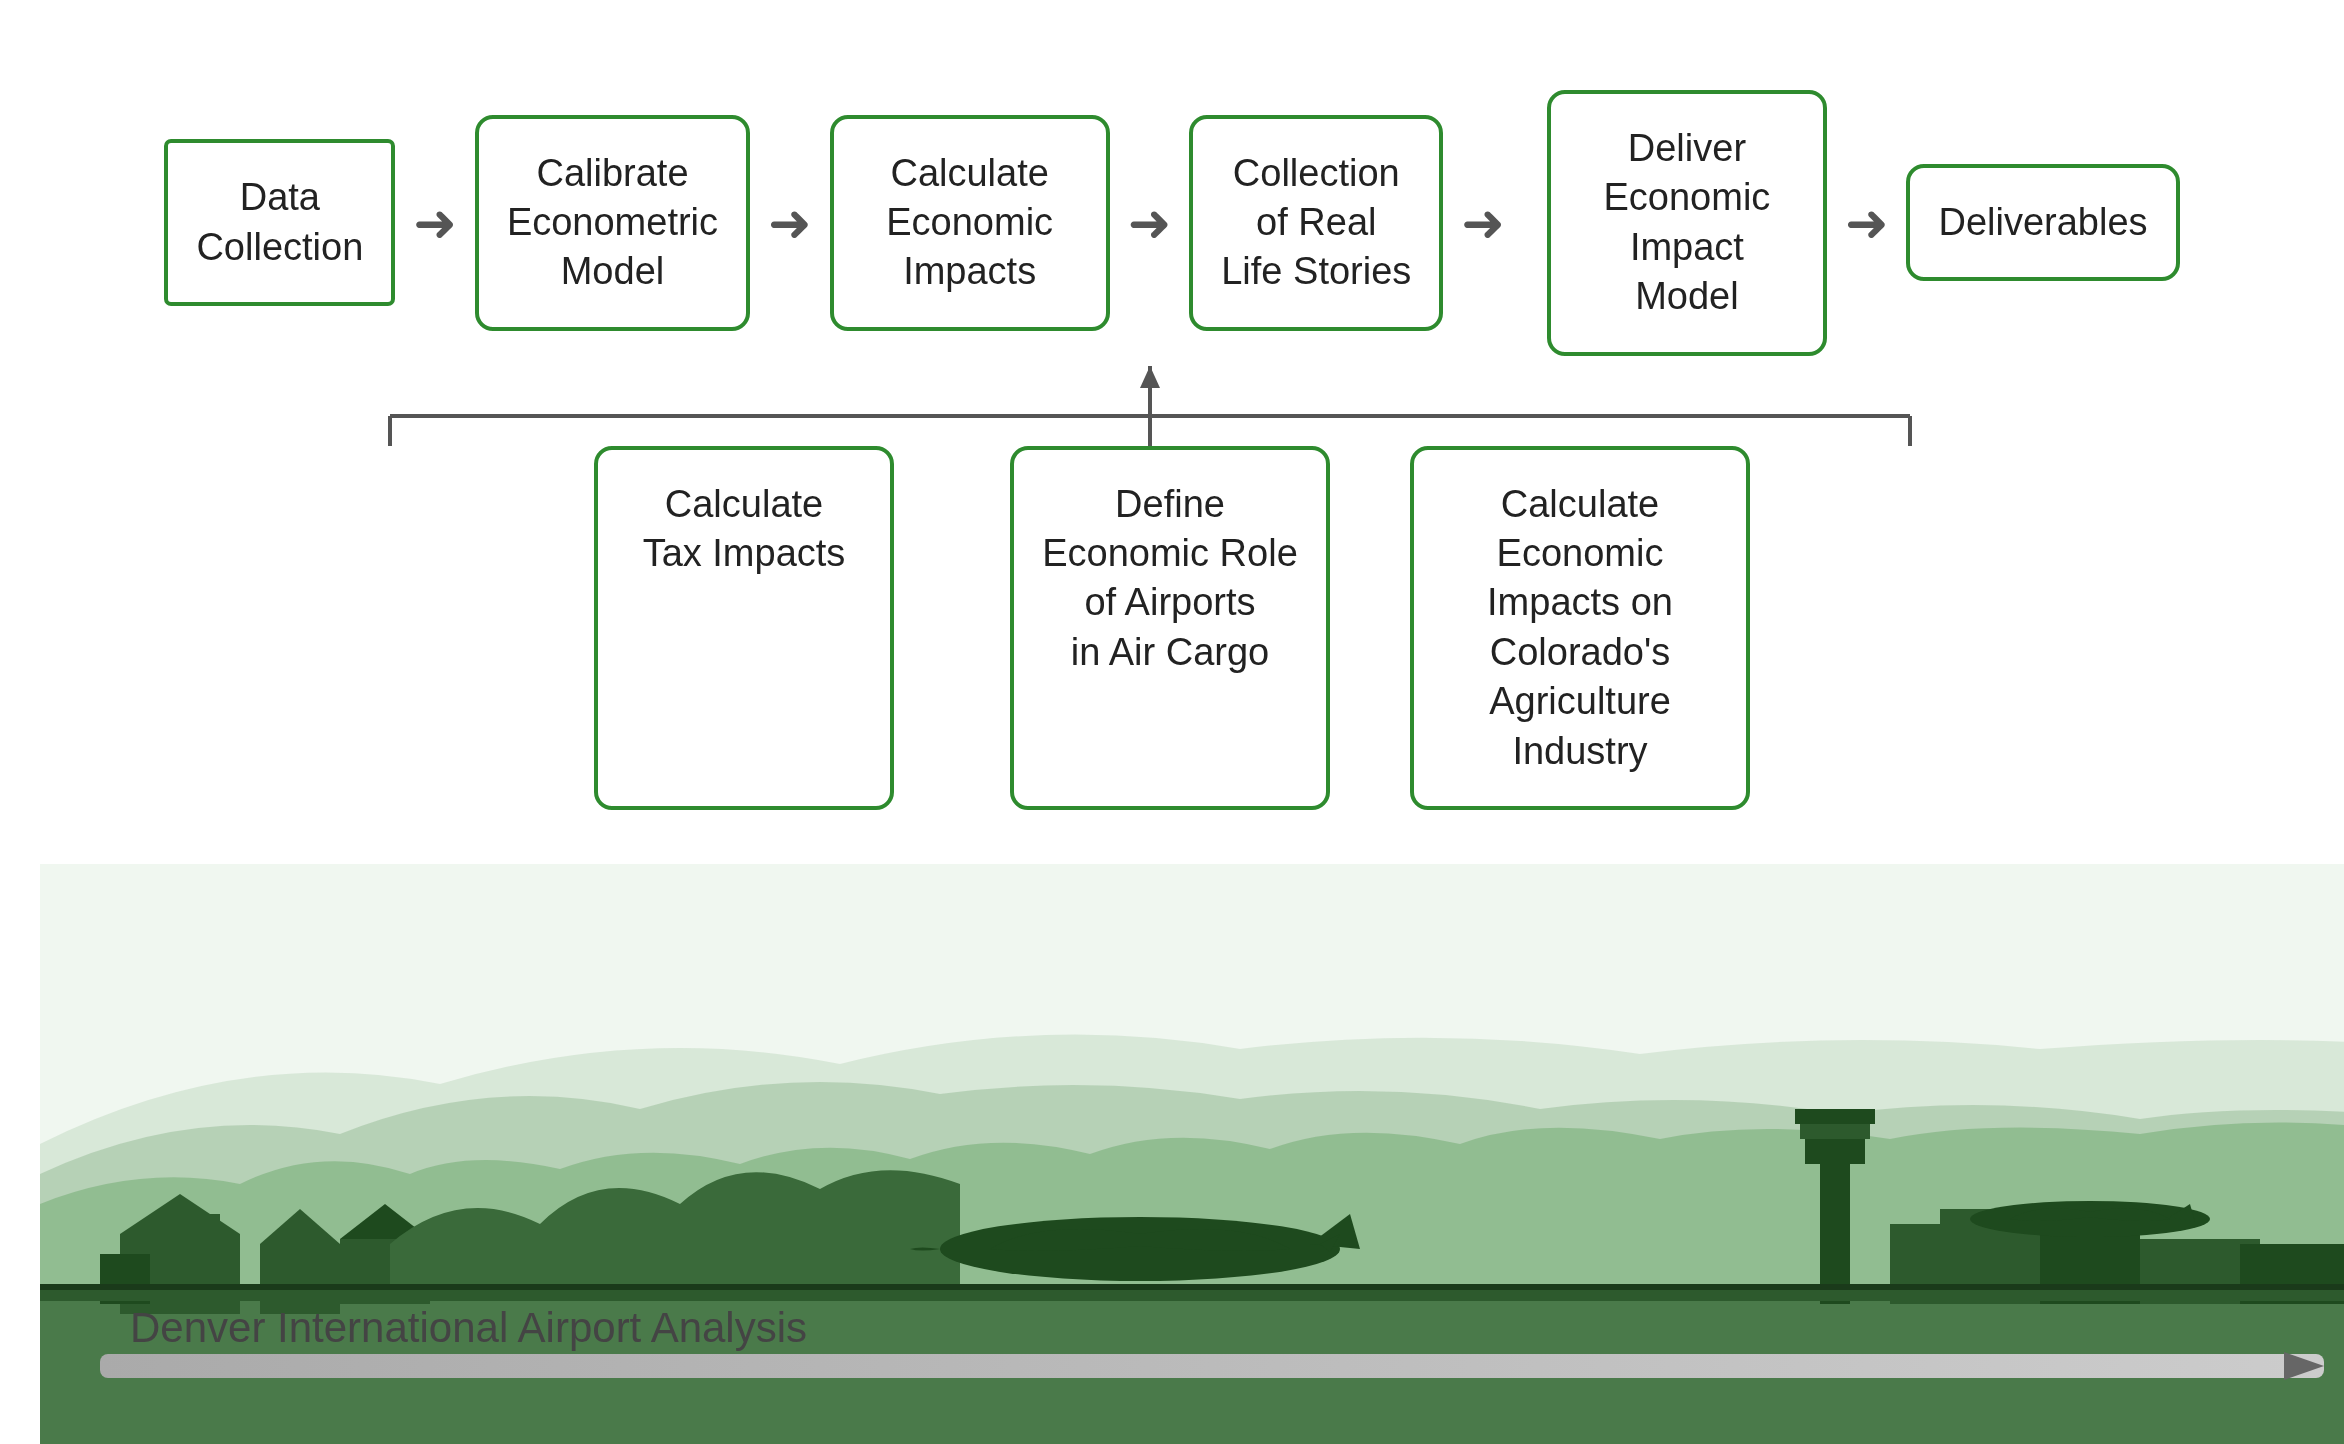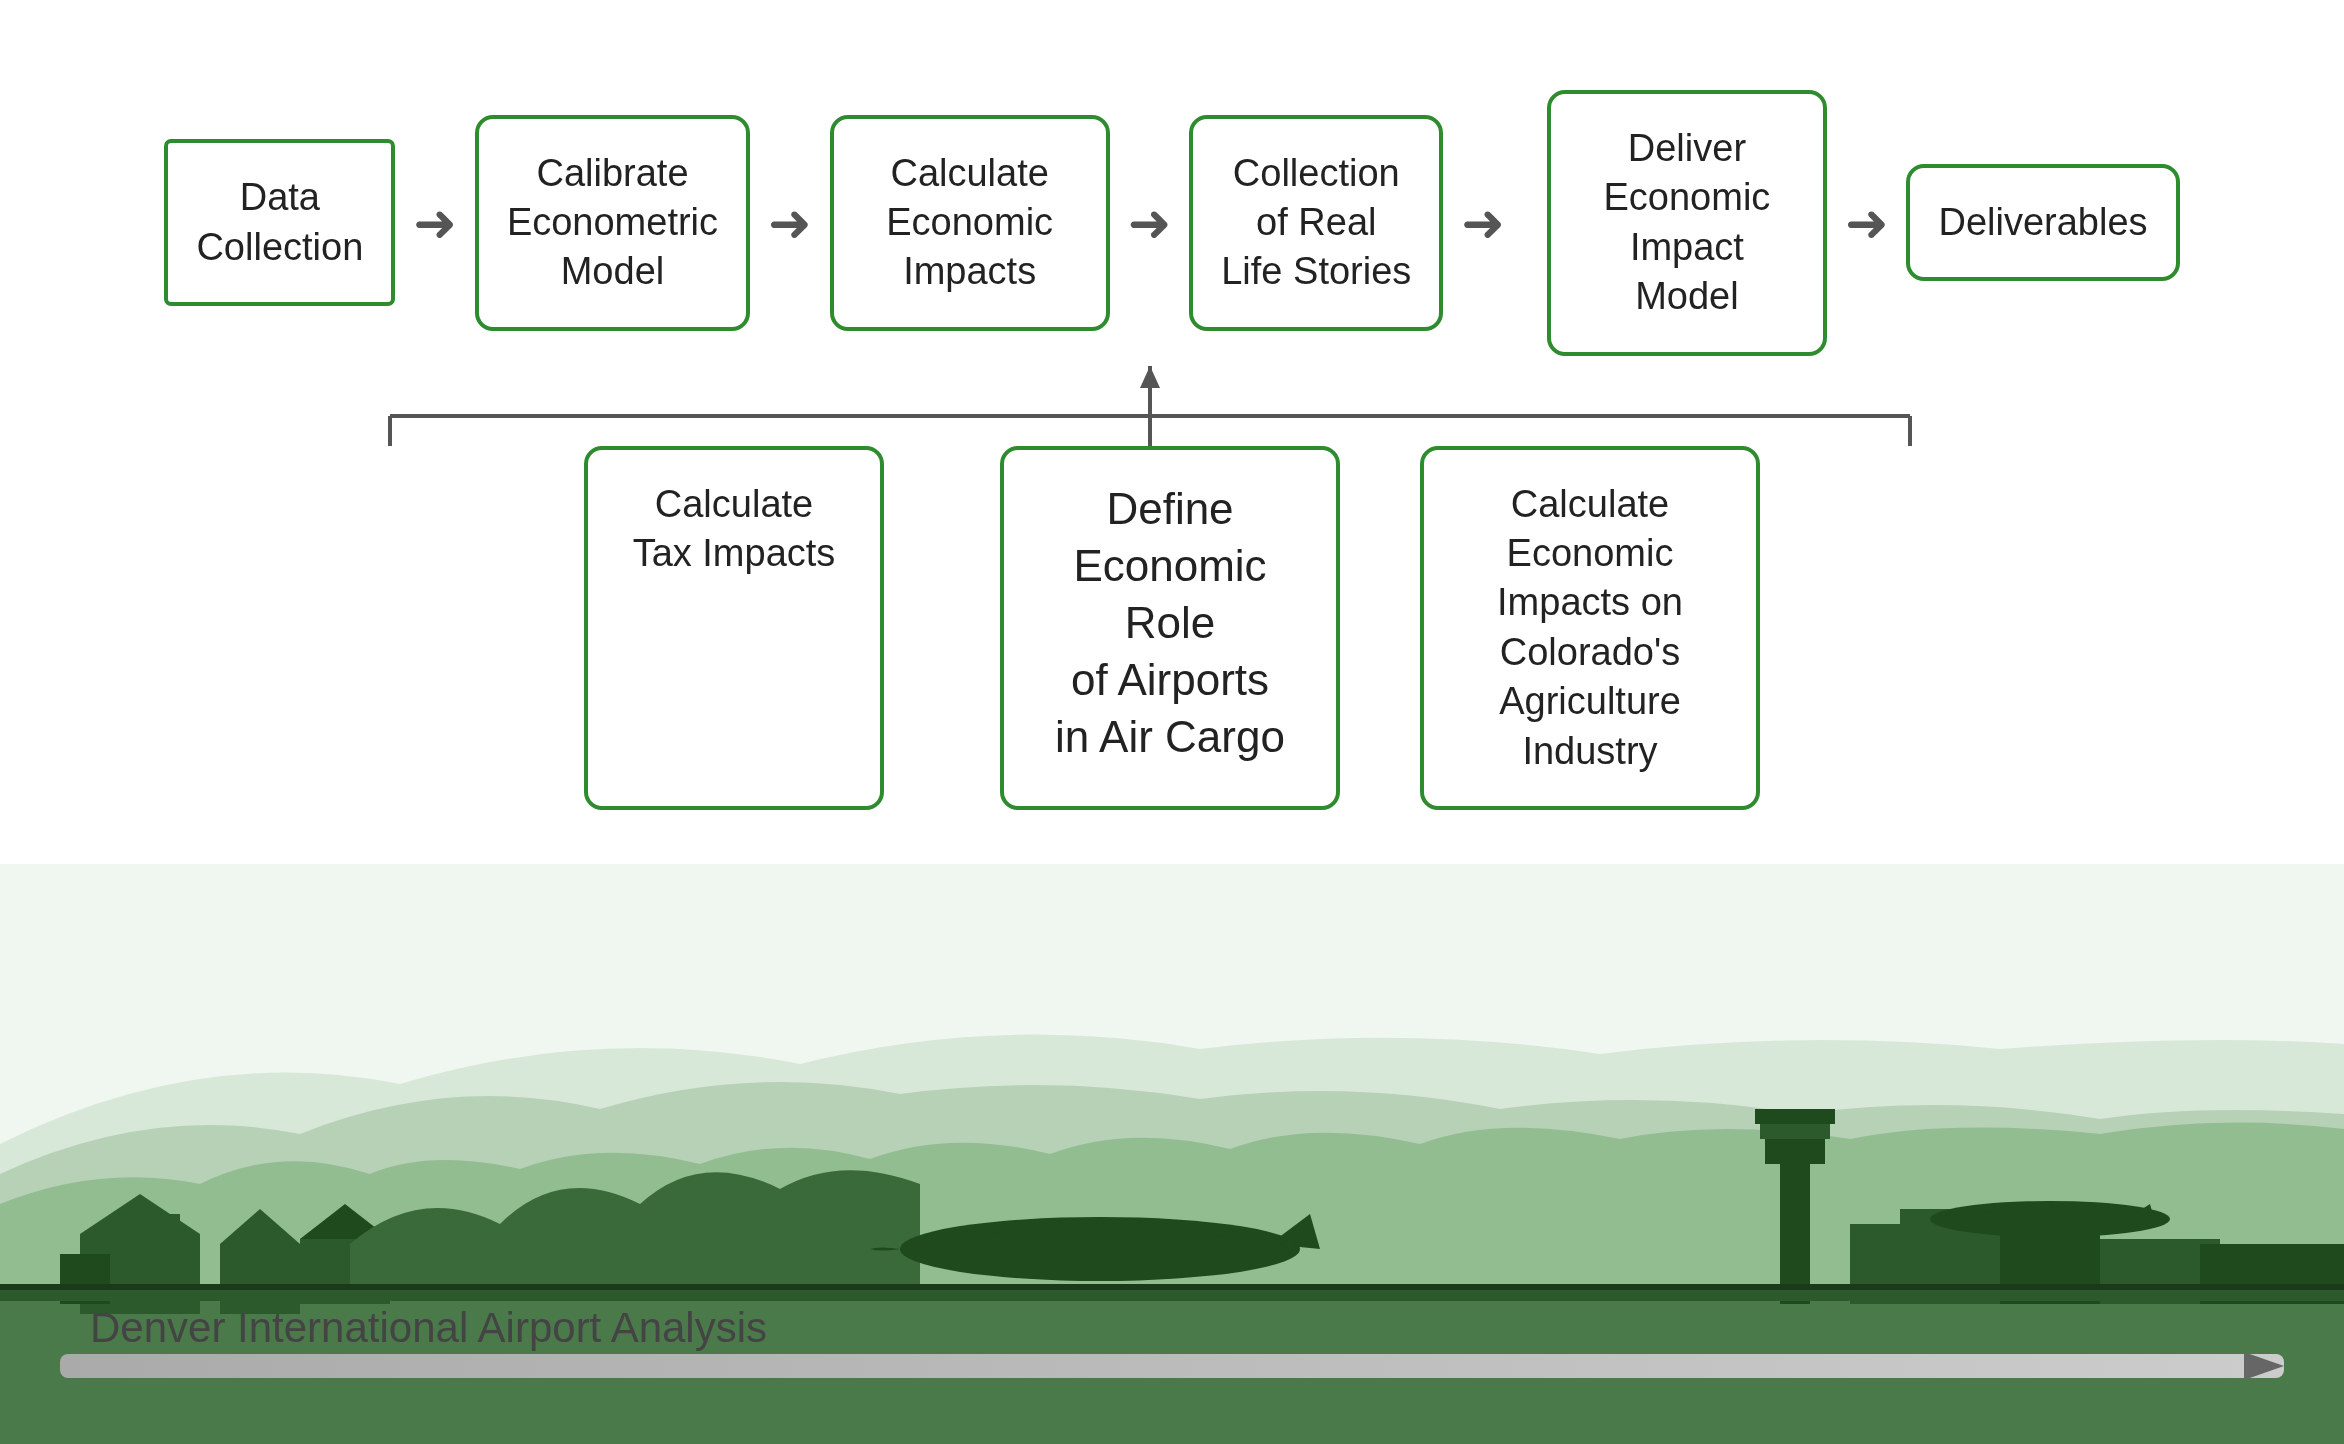--- a/index.html
+++ b/index.html
@@ -50,20 +50,21 @@
       max-width: 340px;
     }
 
     
     .illustration-area {
       position: absolute;
       bottom: 0;
       left: 0;
       right: 0;
       height: 580px;
+      padding-left: 40px;
     }
 
     
     .diagram-wrapper {
       position: absolute;
       top: 90px;
       left: 50px;
       right: 50px;
     }
 
@@ -120,21 +121,21 @@
     </div>
 
     <div style="position:relative; width:100%; margin-top: 10px;">
 
       <div style="display:flex; justify-content:center; gap:80px; padding-top: 80px;">
 
         <div class="flow-box bottom" style="font-size:38px; min-width:300px;">
           Calculate<br>Tax Impacts
         </div>
 
-        <div class="flow-box bottom" style="font-size:44px; min-width:320px;margin-left:36px;">
+        <div class="flow-box bottom" style="font-size:38px; min-width:320px;margin-left:36px;">
           Define<br>Economic Role<br>of Airports<br>in Air Cargo
         </div>
 
         <div class="flow-box bottom" style="font-size:38px; min-width:340px;">
           Calculate<br>Economic<br>Impacts on Colorado's<br>Agriculture<br>Industry
         </div>
 
       </div>
 
       <svg style="position:absolute; top:0; left:0; width:100%; height:100%; pointer-events:none; overflow:visible;">

